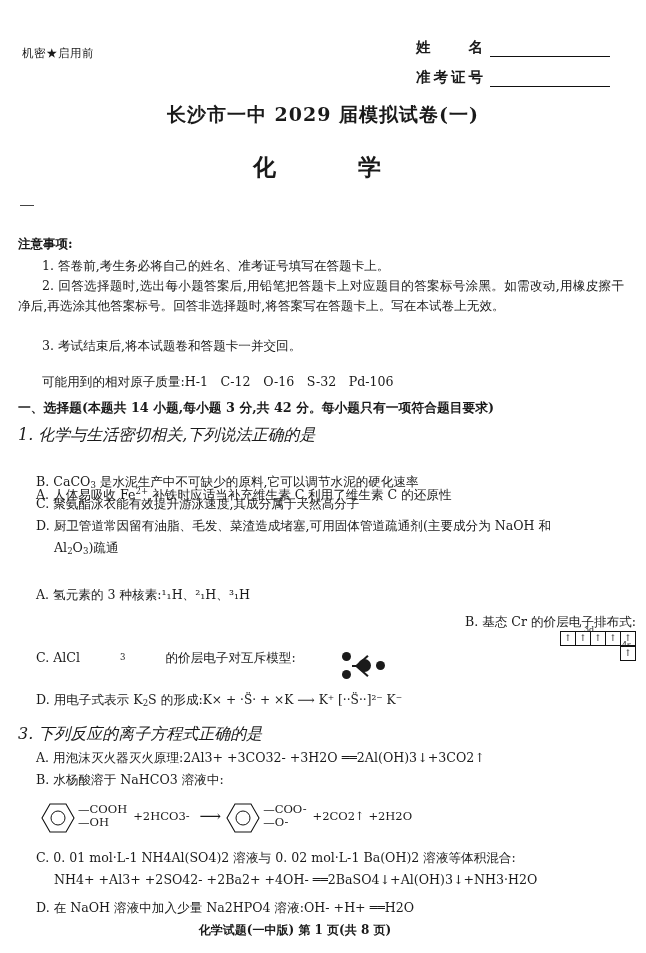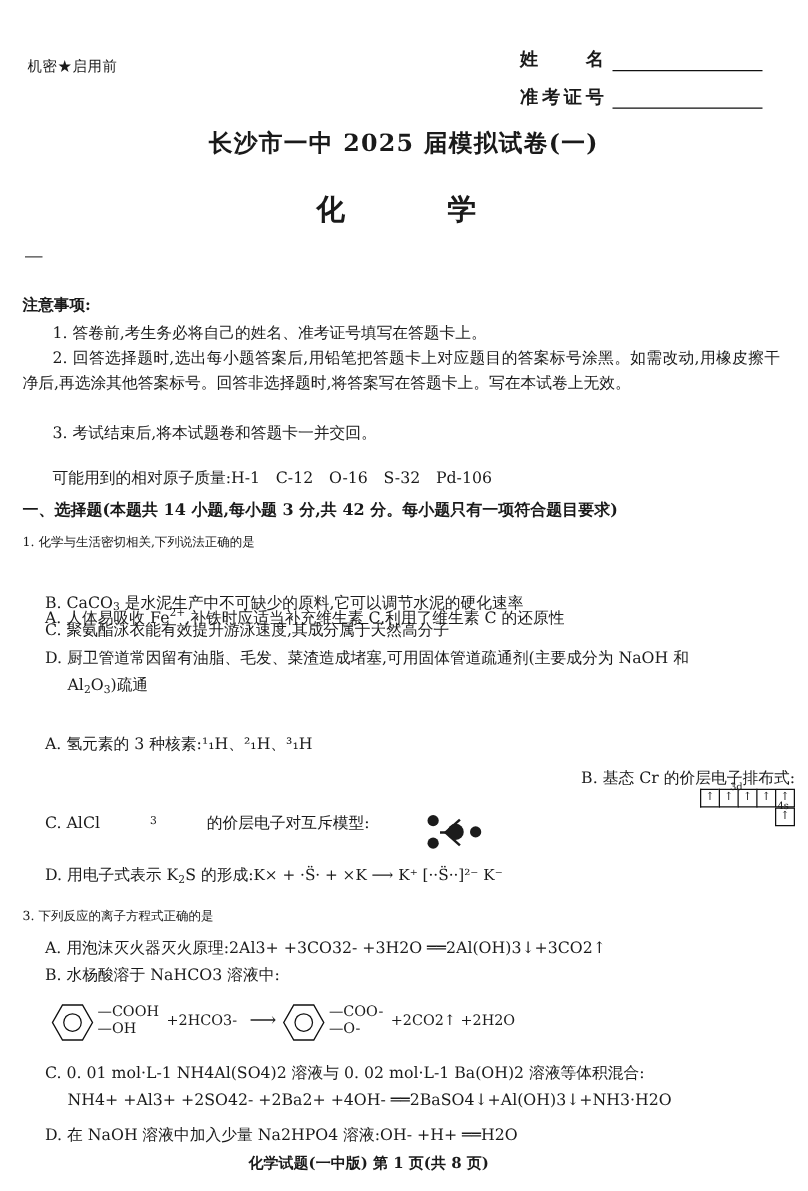--- a/index.html
+++ b/index.html
@@ -28,21 +28,21 @@
 
   .notice-h { position:absolute; left:18px; top:236px; font-size:12.5px; font-weight:700; }
   .para { position:absolute; font-size:12.6px; line-height:20px; text-align:justify; }
   .n1 { left:18px; top:256px; width:600px; text-indent:24px; }
   .n2 { left:18px; top:276px; width:606px; text-indent:24px; }
   .n3 { left:18px; top:336px; width:600px; text-indent:24px; }
   .mass { left:18px; top:372px; width:610px; text-indent:24px; }
 
   .sec-h { position:absolute; left:18px; top:400px; font-size:12.8px; font-weight:700; width:620px; }
 
-  .q { position:absolute; font-size:10px; line-height:19px; }
+  .q { position:absolute; font-size:16px; line-height:19px;font-style:italic; }
   .opt { position:absolute; font-size:12.6px; line-height:19px; }
 
   .sub { font-size:8.6px; vertical-align:-2px; }
   .sup { font-size:8.6px; vertical-align:5px; }
 
   
   .orb { display:inline-block; vertical-align:middle; position:relative; }
   .orb-row { display:flex; align-items:flex-end; }
   .obox { width:14px; height:13px; border:1px solid #111; border-right:none; font-size:9px; text-align:center; line-height:12px; }
   .obox:last-child { border-right:1px solid #111; }
@@ -71,21 +71,21 @@
     <div class="name-row">
       <span class="fld-label">姓　　名</span>
       <span class="fld-line"></span>
     </div>
     <div class="name-row2">
       <span class="fld-label">准考证号</span>
       <span class="fld-line"></span>
     </div>
   </div>
 
-  <div class="title1">长沙市一中 2025 届模拟试卷(一)</div>
+  <div class="title1">长沙市一中 2029 届模拟试卷(一)</div>
   <div class="title2">化　　学</div>
 
   <div class="dash"></div>
 
   <div class="notice-h">注意事项:</div>
   <div class="para n1">1. 答卷前,考生务必将自己的姓名、准考证号填写在答题卡上。</div>
   <div class="para n2">2. 回答选择题时,选出每小题答案后,用铅笔把答题卡上对应题目的答案标号涂黑。如需改动,用橡皮擦干净后,再选涂其他答案标号。回答非选择题时,将答案写在答题卡上。写在本试卷上无效。</div>
   <div class="para n3">3. 考试结束后,将本试题卷和答题卡一并交回。</div>
   <div class="para mass">可能用到的相对原子质量:H-1　C-12　O-16　S-32　Pd-106</div>
 

